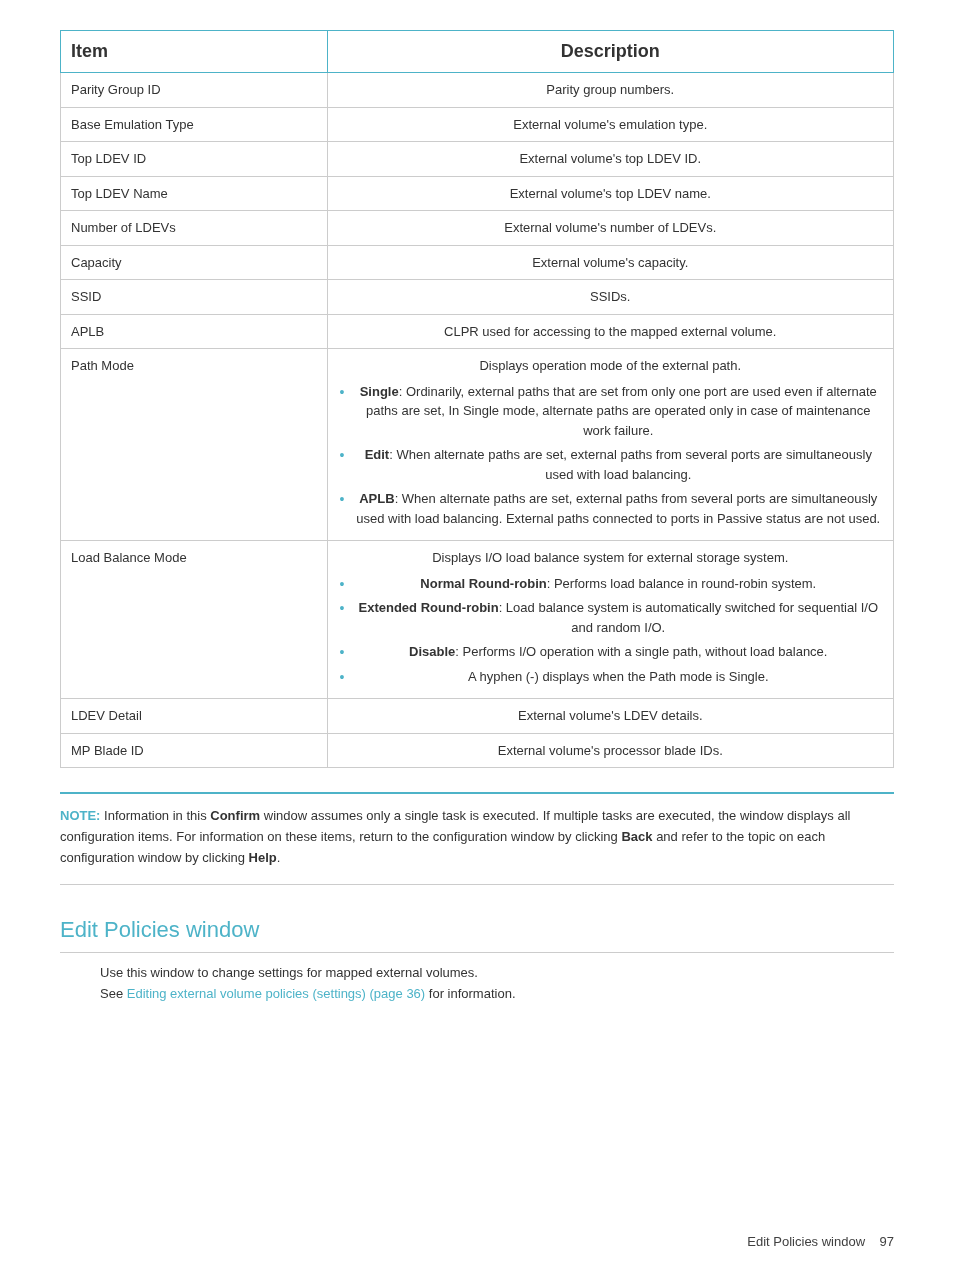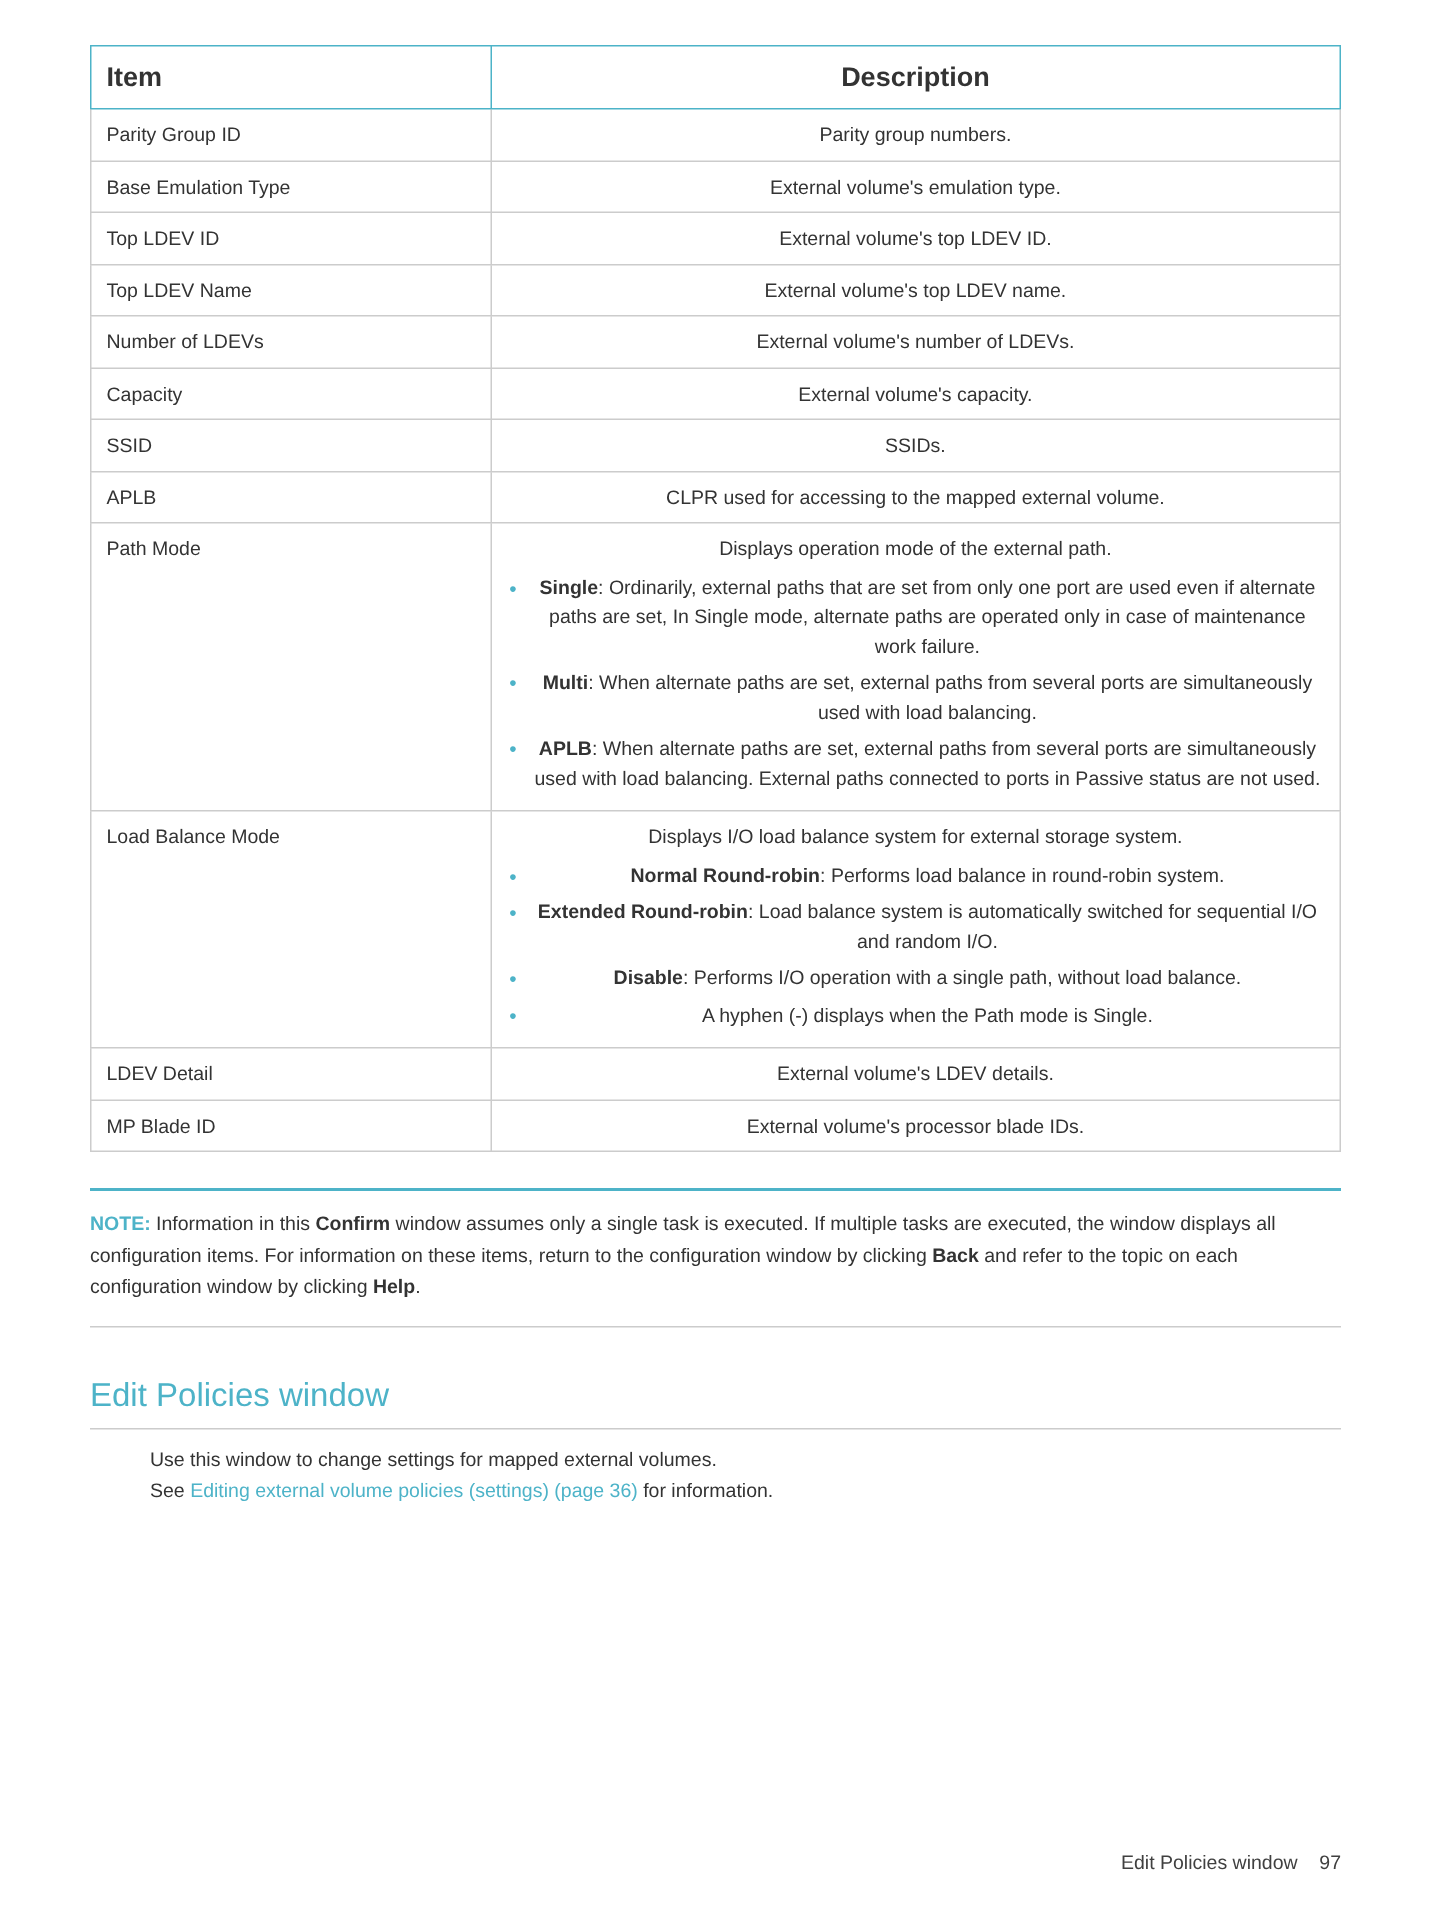--- a/index.html
+++ b/index.html
@@ -144,21 +144,21 @@
         <td>SSIDs.</td>
       </tr>
       <tr>
         <td>APLB</td>
         <td>CLPR used for accessing to the mapped external volume.</td>
       </tr>
       <tr>
         <td>Path Mode</td>
         <td>Displays operation mode of the external path.<ul class="bullet-list">
             <li><b>Single</b>: Ordinarily, external paths that are set from only one port are used even if alternate paths are set, In Single mode, alternate paths are operated only in case of maintenance work failure.</li>
-            <li><b>Multi</b>: When alternate paths are set, external paths from several ports are simultaneously used with load balancing.</li>
+            <li><b>Edit</b>: When alternate paths are set, external paths from several ports are simultaneously used with load balancing.</li>
             <li><b>APLB</b>: When alternate paths are set, external paths from several ports are simultaneously used with load balancing. External paths connected to ports in Passive status are not used.</li>
           </ul></td>
       </tr>
       <tr>
         <td>Load Balance Mode</td>
         <td>Displays I/O load balance system for external storage system.<ul class="bullet-list">
             <li><b>Normal Round-robin</b>: Performs load balance in round-robin system.</li>
             <li><b>Extended Round-robin</b>: Load balance system is automatically switched for sequential I/O and random I/O.</li>
             <li><b>Disable</b>: Performs I/O operation with a single path, without load balance.</li>
             <li>A hyphen (-) displays when the Path mode is Single.</li>

